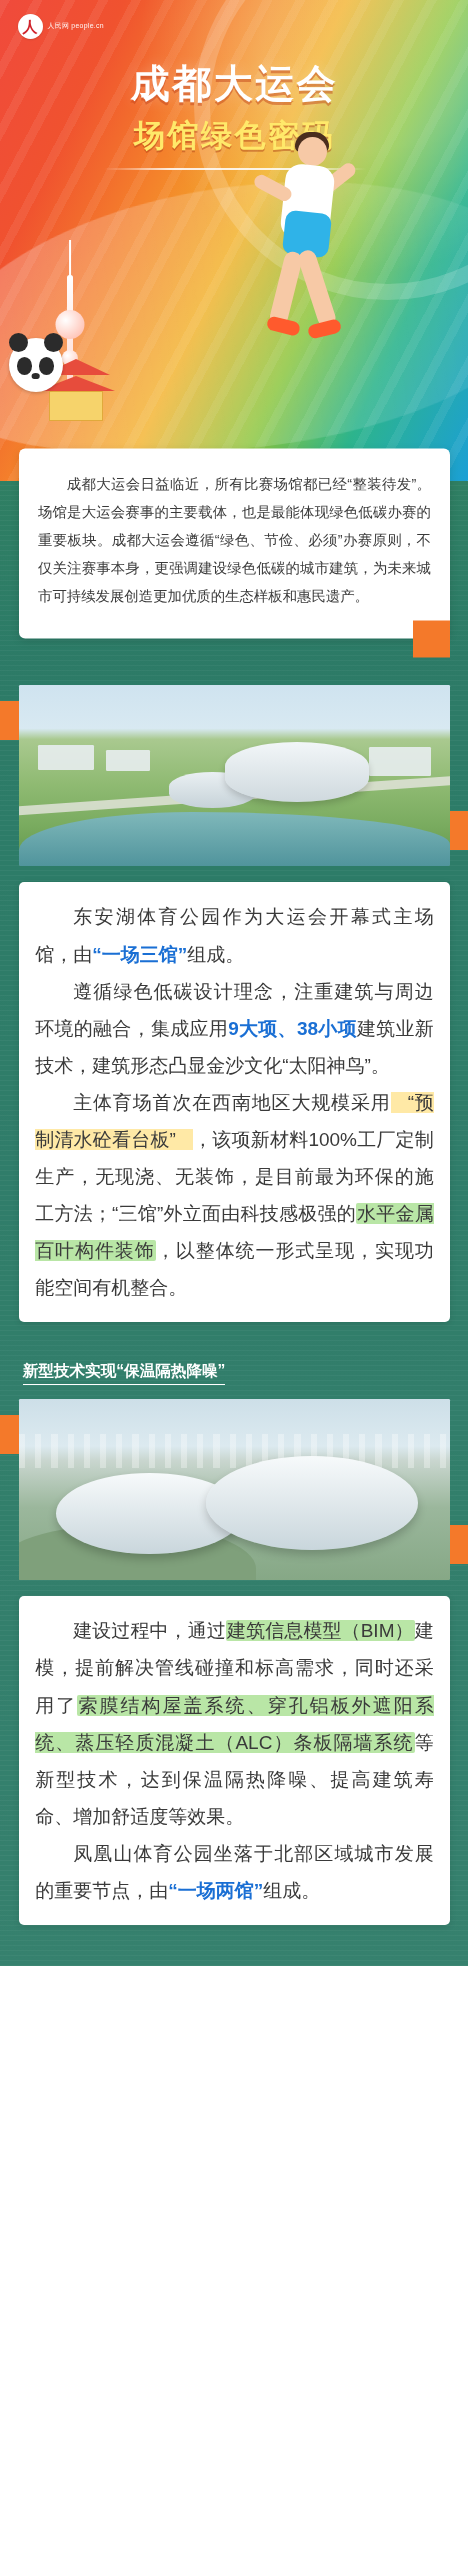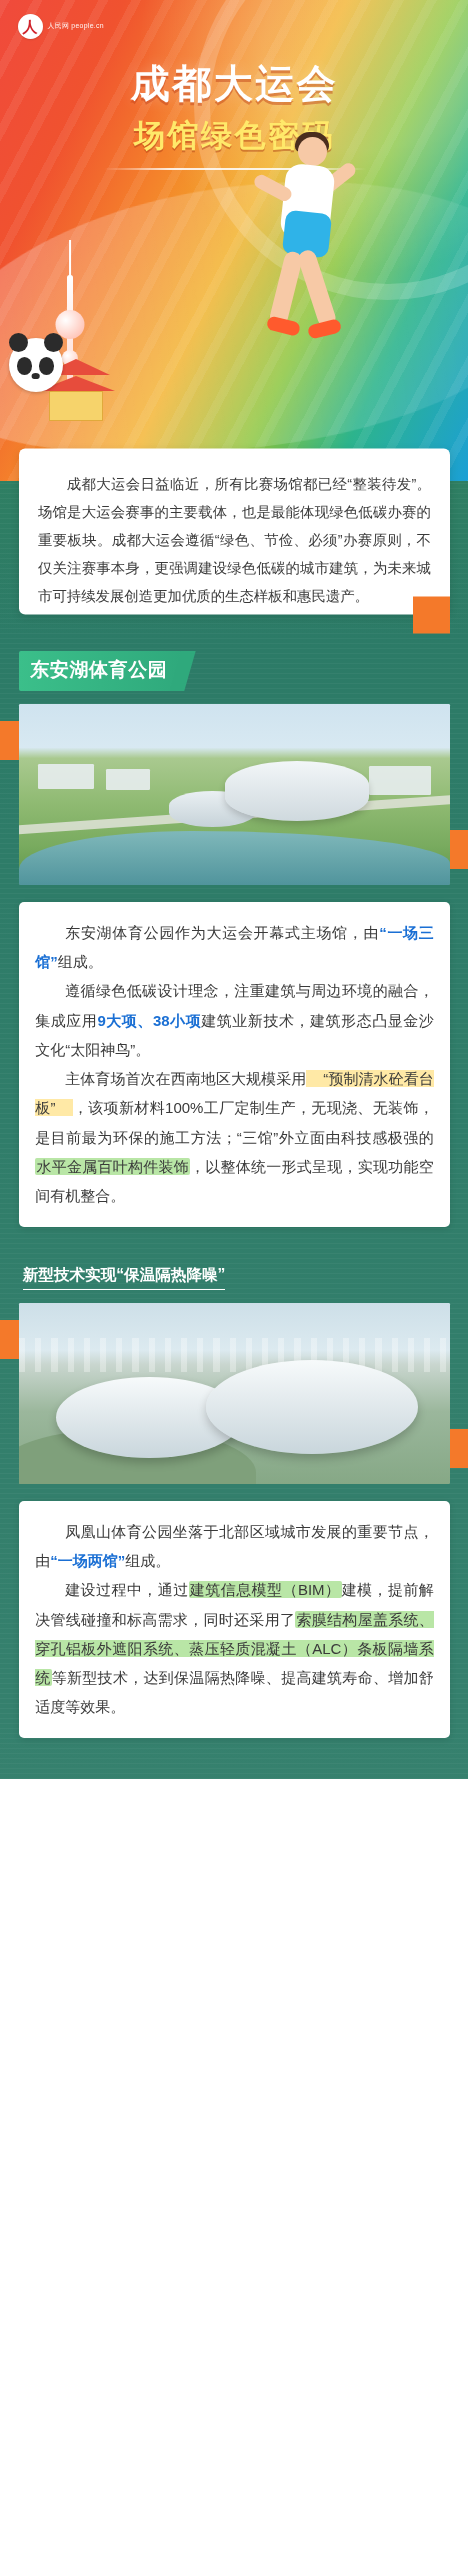--- a/index.html
+++ b/index.html
@@ -170,21 +170,21 @@
     pointer-events:none;
   }
   .section { position: relative; z-index: 2; }
 
   
   .intro-card {
     margin: 0 19px;
     transform: translateY(-32.5px);
     background: #ffffff;
     border-radius: 6.2px;
-    padding: 21px 19px 5px;
+    padding: 21px 19px 29px;
     box-shadow: 0 2.5px 8.7px rgba(0,0,0,.12);
     position: relative;
     z-index: 3;
   }
   .intro-card p {
     font-size: 14.4px;
     line-height: 1.95;
     color: #3a3a3a;
     text-align: justify;
     text-indent: 2em;
@@ -287,21 +287,21 @@
 
   
   .txt-card {
     margin: 16.2px 19px 0;
     background: #ffffff;
     border-radius: 5px;
     padding: 16.2px 16.2px;
     box-shadow: 0 1.9px 6.2px rgba(0,0,0,.10);
   }
   .txt-card p {
-    font-size: 15px;
+    font-size: 19px;
     line-height: 1.95;
     color: #3a3a3a;
     text-align: justify;
     text-indent: 2em;
   }
   .txt-card p + p { }
   .hl-blue { color: #1a6fd4; font-weight: bold; }
   .hl-green { background: #b9e6a6; border-radius: 1.9px; padding: 0 1.2px; }
   .hl-yellow { background: #ffe9a6; border-radius: 0; padding: 0 17px; }
 
@@ -372,21 +372,20 @@
 
     <div class="section">
       <div class="intro-card">
         <p>成都大运会日益临近，所有比赛场馆都已经“整装待发”。场馆是大运会赛事的主要载体，也是最能体现绿色低碳办赛的重要板块。成都大运会遵循“绿色、节俭、必须”办赛原则，不仅关注赛事本身，更强调建设绿色低碳的城市建筑，为未来城市可持续发展创造更加优质的生态样板和惠民遗产。</p>
         <div class="orange-tab"></div>
       </div>
     </div>
 
     <div class="section">
       <div class="sec-head">
-        <div class="sec-head-bar">东安湖体育公园</div>
       </div>
 
       <div class="photo-wrap">
         <div class="tab-green-l"></div>
         <div class="photo photo-ea">
           <div class="road"></div>
           <div class="blk" style="left:19px;top:60px;width:56px;height:25px;"></div>
           <div class="blk" style="left:87px;top:65px;width:44px;height:21px;"></div>
           <div class="blk" style="left:350px;top:62px;width:62px;height:29px;"></div>
           <div class="stadium2"></div>
@@ -422,24 +421,24 @@
           <div class="skyline"></div>
           <div class="hill"></div>
           <div class="roofA"></div>
           <div class="roofB"></div>
         </div>
         <div class="tab-green-r"></div>
       </div>
 
       <div class="txt-card">
         <p>
-          <span>凤凰山体育公园坐落于北部区域城市发展的重要节点，由</span><span class="hl-blue">“一场两馆”</span><span>组成。</span>
+          <span>建设过程中，通过</span><span class="hl-green">建筑信息模型（BIM）</span><span>建模，提前解决管线碰撞和标高需求，同时还采用了</span><span class="hl-green">索膜结构屋盖系统、穿孔铝板外遮阳系统、蒸压轻质混凝土（ALC）条板隔墙系统</span><span>等新型技术，达到保温隔热降噪、提高建筑寿命、增加舒适度等效果。</span>
         </p>
         <p>
-          <span>建设过程中，通过</span><span class="hl-green">建筑信息模型（BIM）</span><span>建模，提前解决管线碰撞和标高需求，同时还采用了</span><span class="hl-green">索膜结构屋盖系统、穿孔铝板外遮阳系统、蒸压轻质混凝土（ALC）条板隔墙系统</span><span>等新型技术，达到保温隔热降噪、提高建筑寿命、增加舒适度等效果。</span>
+          <span>凤凰山体育公园坐落于北部区域城市发展的重要节点，由</span><span class="hl-blue">“一场两馆”</span><span>组成。</span>
         </p>
       </div>
     </div>
 
     <div class="spacer-sm"></div>
   </div>
 </div>
 
 
 </body></html>

